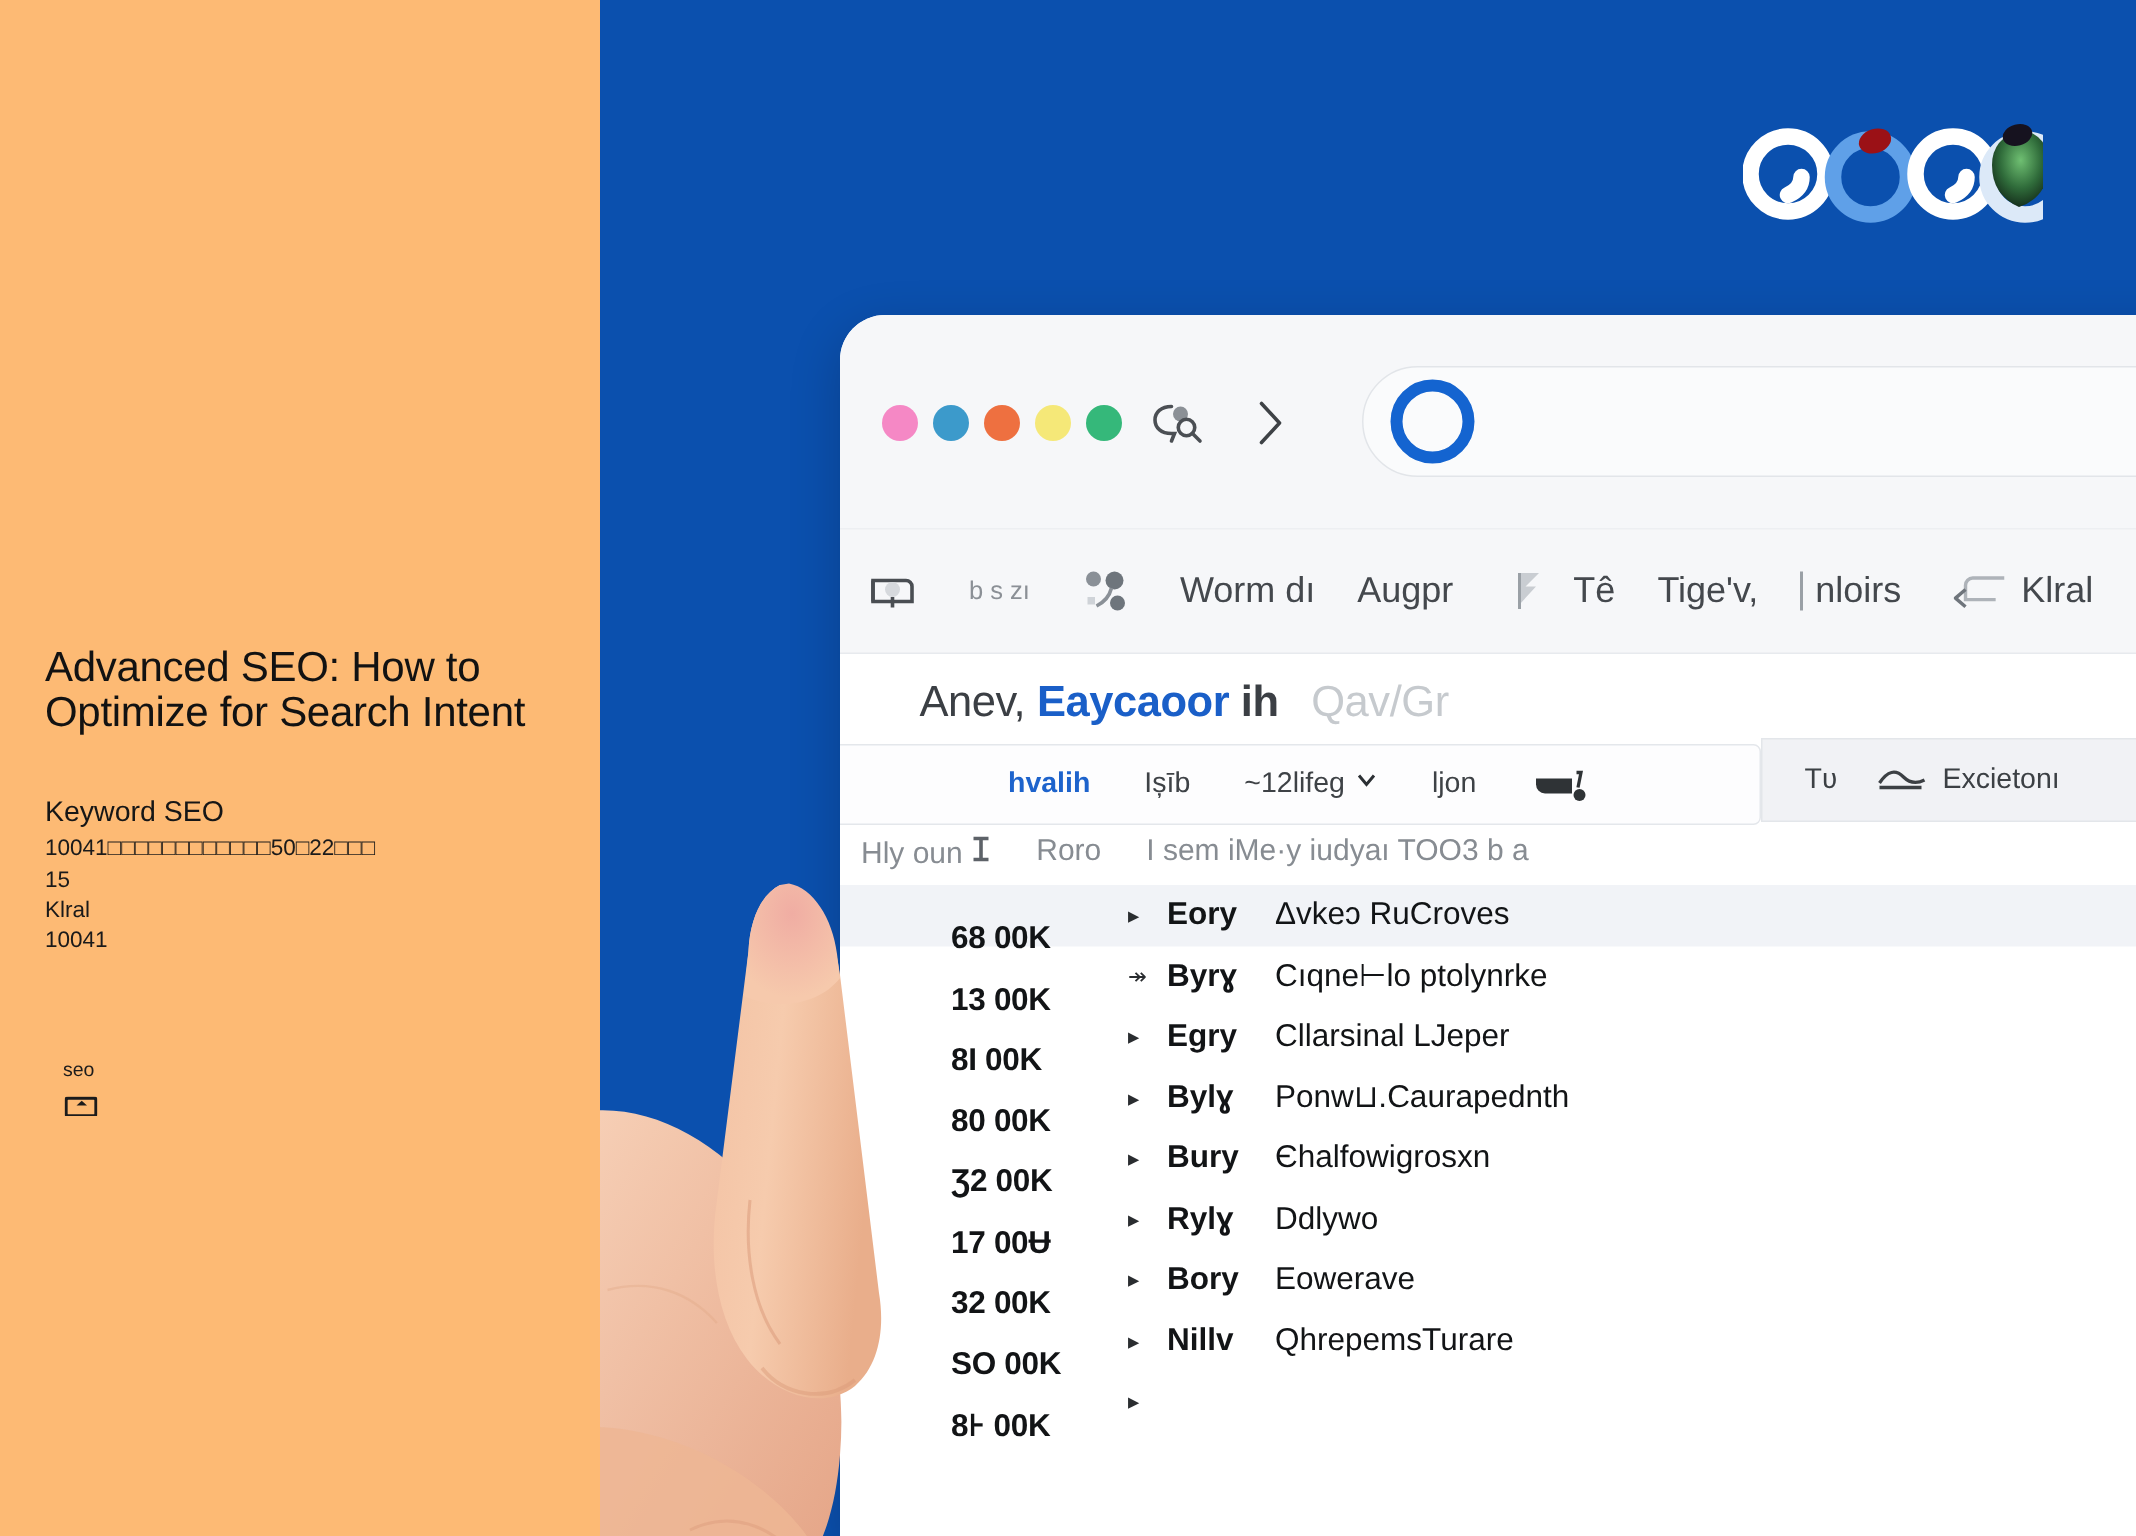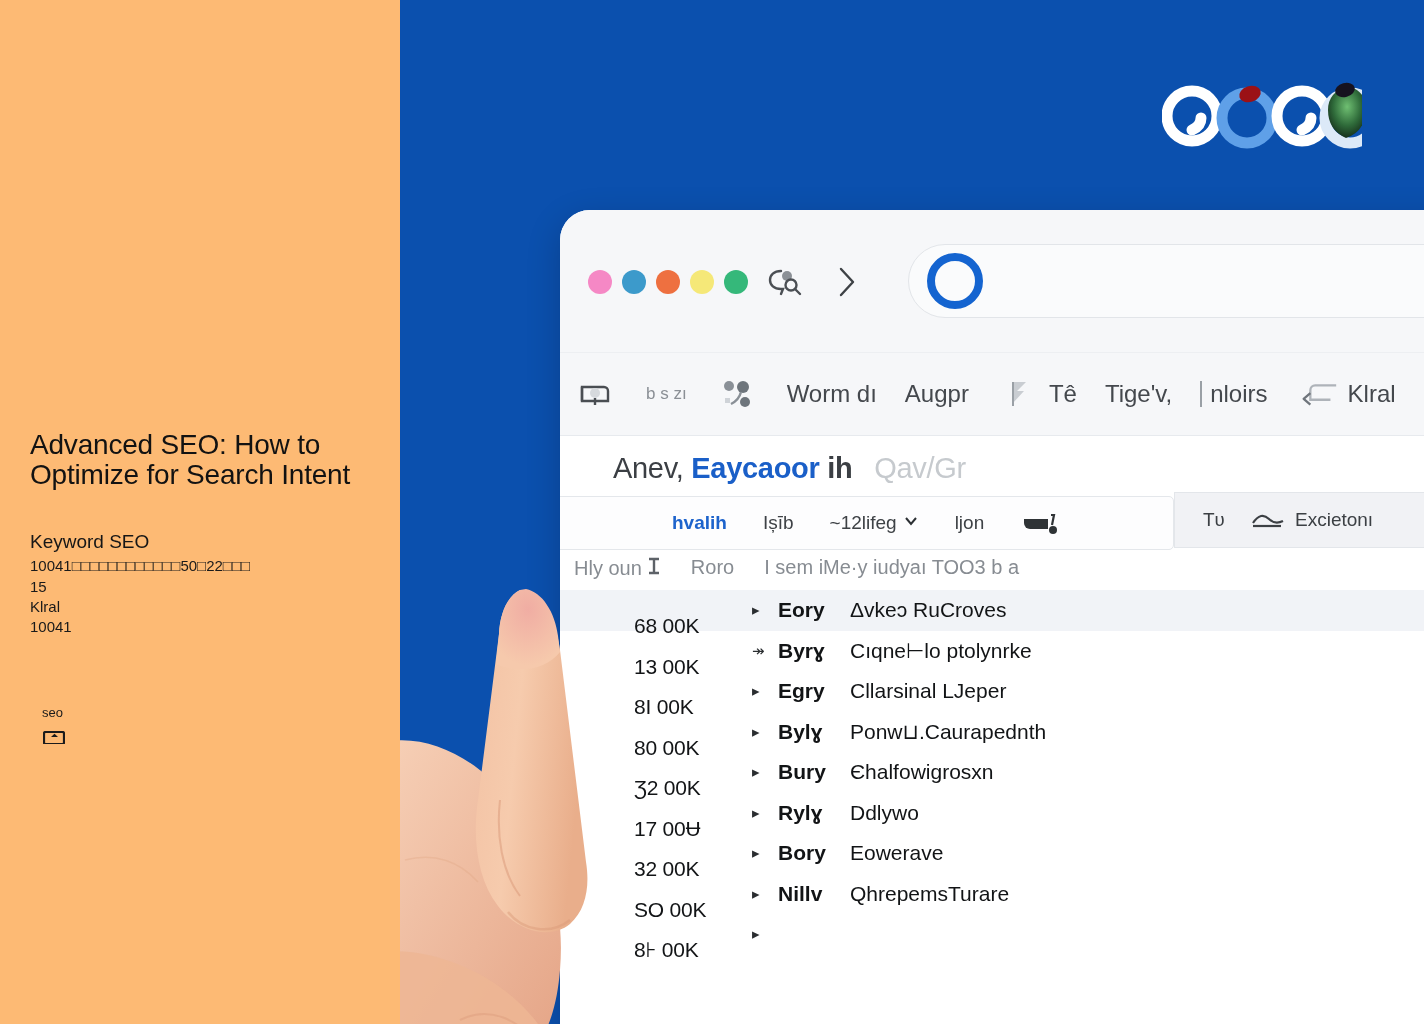--- a/index.html
+++ b/index.html
@@ -141,21 +141,21 @@
   .ch{display:flex;align-items:center;gap:5px;}
 
   
   .rows{position:absolute;left:0;top:154px;width:100%;}
   .row{
     height:40.5px;display:flex;align-items:center;
     padding-left:74px;box-sizing:border-box;
     font-size:21px;color:#121416;white-space:nowrap;
   }
   .row.hl{background:#F1F3F7;}
-  .c-vol{width:118px;font-weight:400;letter-spacing:-.2px;margin-top:32px;}
+  .c-vol{width:118px;font-weight:700;letter-spacing:-.2px;margin-top:32px;}
   .c-arrow{width:26px;color:#2a2d30;font-size:15px;}
   .c-kd{width:72px;font-weight:600;}
   .c-term{font-weight:400;}
 
   
   .hand{position:absolute;left:0;top:500px;width:260px;height:560px;pointer-events:none;}
 </style>
 </head>
 <body>
 

